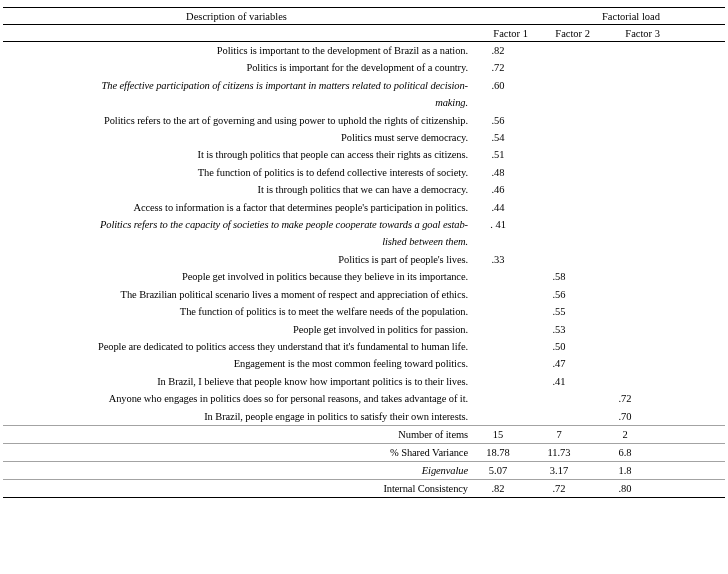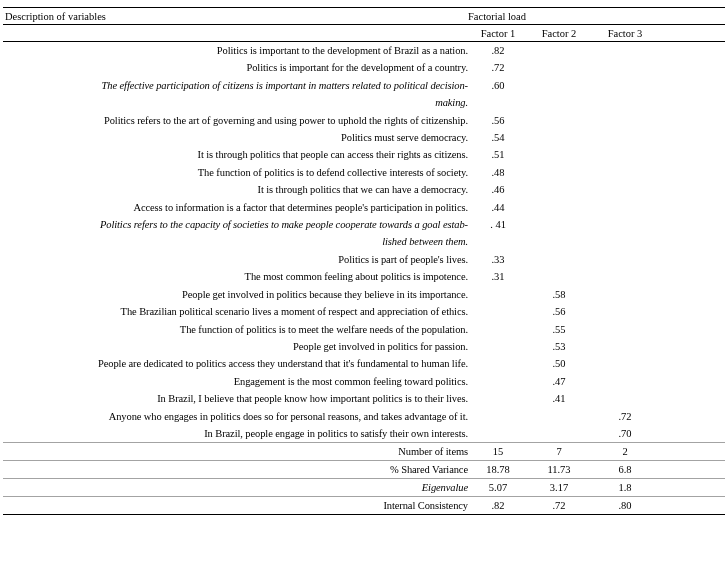--- a/index.html
+++ b/index.html
@@ -12,23 +12,23 @@
   .page { width: 728px; height: 574px; padding: 7px 3px 0 3px; background: #ffffff; }
   table.tbl {
     width: 722px; border-collapse: collapse; table-layout: fixed;
     font-size: 10.5px; color: #000;
     border-top: 1.5px solid #000;
     border-bottom: 1.5px solid #000;
   }
   thead th { font-weight: normal; padding: 0; height: 17px; vertical-align: middle; }
   tr.h1 th { border-bottom: 1px solid #000; }
   tr.h2 th { border-bottom: 1px solid #000; }
-  th.desc-h { text-align: left; padding-left: 2px; }
-  th.group-h { text-align: left; }
-  th.f-h { text-align: center; }
+  th.desc-h { text-align: center; padding-left: 2px; }
+  th.group-h { text-align: right; }
+  th.f-h { text-align: right; }
   tbody td { padding: 0; vertical-align: top; line-height: 17.4px; }
   td.desc {
     text-align: right; padding-left: 2px; letter-spacing: -0.1px;
     white-space: nowrap; overflow: hidden;
   }
   td.desc div.line { white-space: nowrap; overflow: hidden; font-style: italic; }
   td.val { text-align: center; }
   tfoot td { padding: 0; border-top: 1px solid #a3a3a3; height: 18px; vertical-align: middle; line-height: 17px; }
   .italic { font-style: italic; }
 </style>
@@ -136,27 +136,20 @@
           <td class="val"></td>
         </tr>
         <tr>
           <td class="desc">Politics is part of people's lives.</td>
           <td class="val">.33</td>
           <td class="val"></td>
           <td class="val"></td>
           <td class="val"></td>
         </tr>
         <tr>
-          <td class="desc">The most common feeling about politics is impotence.</td>
-          <td class="val">.31</td>
-          <td class="val"></td>
-          <td class="val"></td>
-          <td class="val"></td>
-        </tr>
-        <tr>
           <td class="desc">People get involved in politics because they believe in its importance.</td>
           <td class="val"></td>
           <td class="val">.58</td>
           <td class="val"></td>
           <td class="val"></td>
         </tr>
         <tr>
           <td class="desc">The Brazilian political scenario lives a moment of respect and appreciation of ethics.</td>
           <td class="val"></td>
           <td class="val">.56</td>

